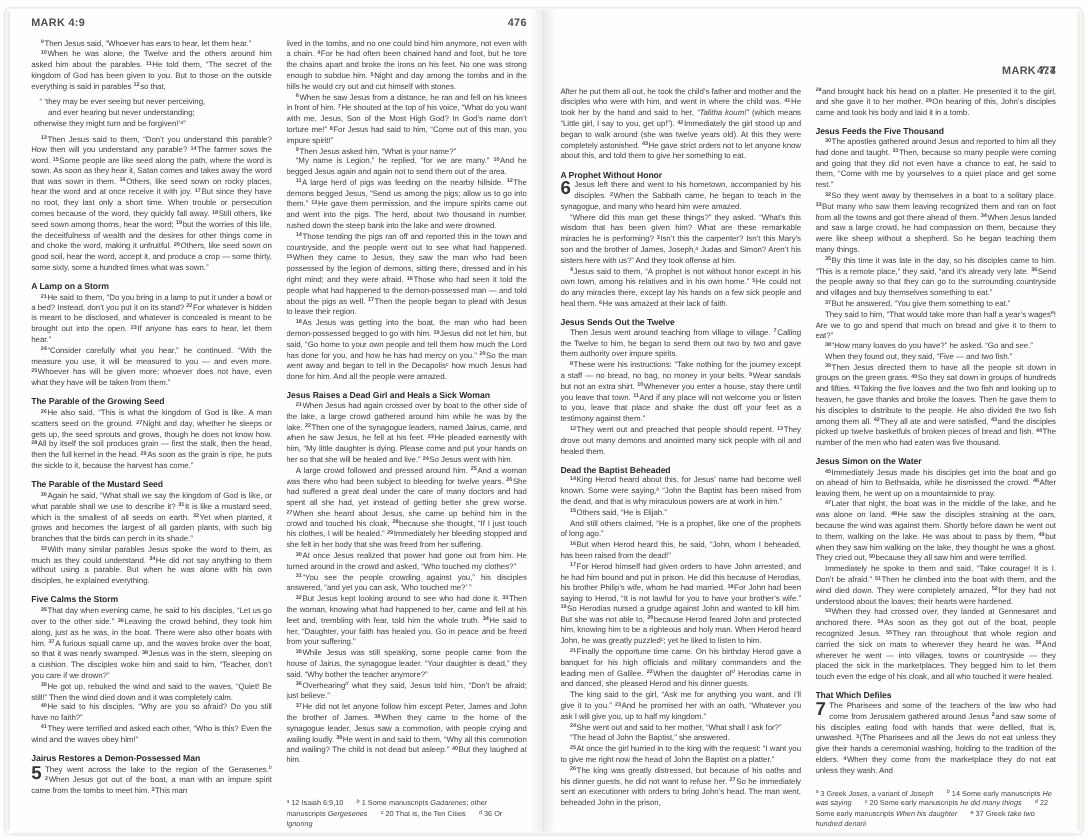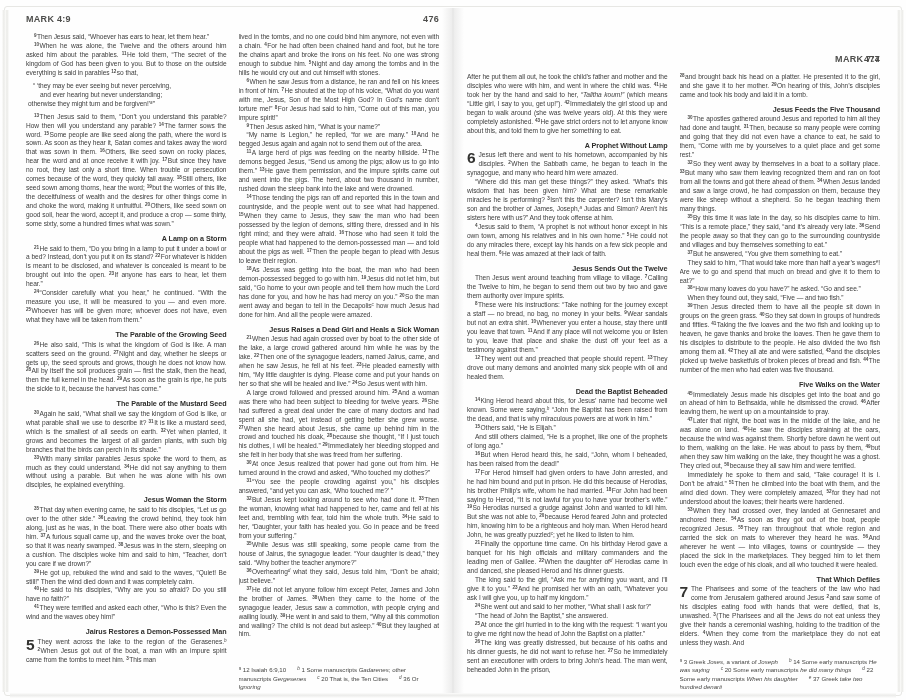--- a/index.html
+++ b/index.html
@@ -18,21 +18,21 @@
   .page-left{padding:4px 14px 2px 16px;}
   .page-right{padding:4px 16px 2px 14px;margin-top:40px;}
   .page-header{position:relative;height:13px;flex:none;font-size:9px;font-weight:bold;color:#4e4e4c;letter-spacing:0.3px;margin-bottom:6px;}
   .hdr-ref-left{position:absolute;left:0;top:0;}
   .hdr-ref-right{position:absolute;right:0;top:0;}
   .hdr-num{position:absolute;left:0;right:0;text-align:right;top:0;font-weight:bold;}
   .cols{flex:1;display:flex;gap:12px;overflow:hidden;}
   .col{flex:1;display:flex;flex-direction:column;overflow:hidden;}
   p.body{font-size:6.6px;line-height:1.36;text-align:justify;margin:0;text-indent:8px;letter-spacing:-0.05px;}
   p.noindent{text-indent:0;}
-  h3.section{font-size:7.2px;font-weight:bold;color:#2e2e2c;margin:5px 0 1.5px 0;letter-spacing:-0.05px;text-align:right;}
+  h3.section{font-size:7.2px;font-weight:bold;color:#2e2e2c;margin:5px 0 1.5px 0;letter-spacing:-0.05px;}
   .poetry{margin:4px 0;font-size:6.6px;line-height:1.36;letter-spacing:-0.05px;}
   .pline0{padding-left:7px;}
   .pline1{padding-left:14px;}
   .pline2{padding-left:2px;}
   .dropcap{float:left;font-size:15.5px;line-height:11.5px;font-weight:bold;color:#333331;margin:1px 3px 0 0;}
   sup.v{font-size:4.6px;font-weight:bold;color:#4a4a48;position:relative;top:-2px;vertical-align:baseline;line-height:0;margin-right:0.5px;}
   sup.fn{font-size:4.6px;font-style:italic;color:#4a4a48;position:relative;top:-2px;vertical-align:baseline;line-height:0;}
   .footnotes{margin-top:auto;padding-top:7px;font-size:6.1px;line-height:1.4;color:#454543;text-align:left;}
   .fnote{margin-right:11px;display:inline;}
   i{font-style:italic;}
@@ -60,21 +60,21 @@
             </div>
             <p class="body"><sup class="v">13</sup>Then Jesus said to them, “Don’t you understand this parable? How then will you understand any parable? <sup class="v">14</sup>The farmer sows the word. <sup class="v">15</sup>Some people are like seed along the path, where the word is sown. As soon as they hear it, Satan comes and takes away the word that was sown in them. <sup class="v">16</sup>Others, like seed sown on rocky places, hear the word and at once receive it with joy. <sup class="v">17</sup>But since they have no root, they last only a short time. When trouble or persecution comes because of the word, they quickly fall away. <sup class="v">18</sup>Still others, like seed sown among thorns, hear the word; <sup class="v">19</sup>but the worries of this life, the deceitfulness of wealth and the desires for other things come in and choke the word, making it unfruitful. <sup class="v">20</sup>Others, like seed sown on good soil, hear the word, accept it, and produce a crop — some thirty, some sixty, some a hundred times what was sown.”</p>
             <h3 class="section">A Lamp on a Storm</h3>
             <p class="body"><sup class="v">21</sup>He said to them, “Do you bring in a lamp to put it under a bowl or a bed? Instead, don’t you put it on its stand? <sup class="v">22</sup>For whatever is hidden is meant to be disclosed, and whatever is concealed is meant to be brought out into the open. <sup class="v">23</sup>If anyone has ears to hear, let them hear.”</p>
             <p class="body"><sup class="v">24</sup>“Consider carefully what you hear,” he continued. “With the measure you use, it will be measured to you — and even more. <sup class="v">25</sup>Whoever has will be given more; whoever does not have, even what they have will be taken from them.”</p>
             <h3 class="section">The Parable of the Growing Seed</h3>
             <p class="body"><sup class="v">26</sup>He also said, “This is what the kingdom of God is like. A man scatters seed on the ground. <sup class="v">27</sup>Night and day, whether he sleeps or gets up, the seed sprouts and grows, though he does not know how. <sup class="v">28</sup>All by itself the soil produces grain — first the stalk, then the head, then the full kernel in the head. <sup class="v">29</sup>As soon as the grain is ripe, he puts the sickle to it, because the harvest has come.”</p>
             <h3 class="section">The Parable of the Mustard Seed</h3>
             <p class="body"><sup class="v">30</sup>Again he said, “What shall we say the kingdom of God is like, or what parable shall we use to describe it? <sup class="v">31</sup>It is like a mustard seed, which is the smallest of all seeds on earth. <sup class="v">32</sup>Yet when planted, it grows and becomes the largest of all garden plants, with such big branches that the birds can perch in its shade.”</p>
             <p class="body"><sup class="v">33</sup>With many similar parables Jesus spoke the word to them, as much as they could understand. <sup class="v">34</sup>He did not say anything to them without using a parable. But when he was alone with his own disciples, he explained everything.</p>
-            <h3 class="section">Jesus Woman the Storm</h3>
+            <h3 class="section">Five Calms the Storm</h3>
             <p class="body"><sup class="v">35</sup>That day when evening came, he said to his disciples, “Let us go over to the other side.” <sup class="v">36</sup>Leaving the crowd behind, they took him along, just as he was, in the boat. There were also other boats with him. <sup class="v">37</sup>A furious squall came up, and the waves broke over the boat, so that it was nearly swamped. <sup class="v">38</sup>Jesus was in the stern, sleeping on a cushion. The disciples woke him and said to him, “Teacher, don’t you care if we drown?”</p>
             <p class="body"><sup class="v">39</sup>He got up, rebuked the wind and said to the waves, “Quiet! Be still!” Then the wind died down and it was completely calm.</p>
             <p class="body"><sup class="v">40</sup>He said to his disciples, “Why are you so afraid? Do you still have no faith?”</p>
             <p class="body"><sup class="v">41</sup>They were terrified and asked each other, “Who is this? Even the wind and the waves obey him!”</p>
             <h3 class="section">Jairus Restores a Demon-Possessed Man</h3>
             <p class="body noindent"><span class="dropcap">5</span>They went across the lake to the region of the Gerasenes.<sup class="fn">b</sup> <sup class="v">2</sup>When Jesus got out of the boat, a man with an impure spirit came from the tombs to meet him. <sup class="v">3</sup>This man</p>
           </div>
         <div class="col">
             <p class="body noindent">lived in the tombs, and no one could bind him anymore, not even with a chain. <sup class="v">4</sup>For he had often been chained hand and foot, but he tore the chains apart and broke the irons on his feet. No one was strong enough to subdue him. <sup class="v">5</sup>Night and day among the tombs and in the hills he would cry out and cut himself with stones.</p>
             <p class="body"><sup class="v">6</sup>When he saw Jesus from a distance, he ran and fell on his knees in front of him. <sup class="v">7</sup>He shouted at the top of his voice, “What do you want with me, Jesus, Son of the Most High God? In God’s name don’t torture me!” <sup class="v">8</sup>For Jesus had said to him, “Come out of this man, you impure spirit!”</p>
@@ -98,21 +98,21 @@
     </div>
 
     <div class="page page-right">
       <div class="page-header">
         <span class="hdr-num">477</span>
         <span class="hdr-ref-right">MARK 7:4</span>
       </div>
       <div class="cols">
         <div class="col">
             <p class="body noindent">After he put them all out, he took the child’s father and mother and the disciples who were with him, and went in where the child was. <sup class="v">41</sup>He took her by the hand and said to her, <i>“Talitha koum!”</i> (which means “Little girl, I say to you, get up!”). <sup class="v">42</sup>Immediately the girl stood up and began to walk around (she was twelve years old). At this they were completely astonished. <sup class="v">43</sup>He gave strict orders not to let anyone know about this, and told them to give her something to eat.</p>
-            <h3 class="section">A Prophet Without Lamp</h3>
+            <h3 class="section">A Prophet Without Honor</h3>
             <p class="body noindent"><span class="dropcap">6</span>Jesus left there and went to his hometown, accompanied by his disciples. <sup class="v">2</sup>When the Sabbath came, he began to teach in the synagogue, and many who heard him were amazed.</p>
             <p class="body">“Where did this man get these things?” they asked. “What’s this wisdom that has been given him? What are these remarkable miracles he is performing? <sup class="v">3</sup>Isn’t this the carpenter? Isn’t this Mary’s son and the brother of James, Joseph,<sup class="fn">a</sup> Judas and Simon? Aren’t his sisters here with us?” And they took offense at him.</p>
             <p class="body"><sup class="v">4</sup>Jesus said to them, “A prophet is not without honor except in his own town, among his relatives and in his own home.” <sup class="v">5</sup>He could not do any miracles there, except lay his hands on a few sick people and heal them. <sup class="v">6</sup>He was amazed at their lack of faith.</p>
             <h3 class="section">Jesus Sends Out the Twelve</h3>
             <p class="body">Then Jesus went around teaching from village to village. <sup class="v">7</sup>Calling the Twelve to him, he began to send them out two by two and gave them authority over impure spirits.</p>
             <p class="body"><sup class="v">8</sup>These were his instructions: “Take nothing for the journey except a staff — no bread, no bag, no money in your belts. <sup class="v">9</sup>Wear sandals but not an extra shirt. <sup class="v">10</sup>Whenever you enter a house, stay there until you leave that town. <sup class="v">11</sup>And if any place will not welcome you or listen to you, leave that place and shake the dust off your feet as a testimony against them.”</p>
             <p class="body"><sup class="v">12</sup>They went out and preached that people should repent. <sup class="v">13</sup>They drove out many demons and anointed many sick people with oil and healed them.</p>
             <h3 class="section">Dead the Baptist Beheaded</h3>
             <p class="body"><sup class="v">14</sup>King Herod heard about this, for Jesus’ name had become well known. Some were saying,<sup class="fn">b</sup> “John the Baptist has been raised from the dead, and that is why miraculous powers are at work in him.”</p>
             <p class="body"><sup class="v">15</sup>Others said, “He is Elijah.”</p>
@@ -130,21 +130,21 @@
             <p class="body noindent"><sup class="v">28</sup>and brought back his head on a platter. He presented it to the girl, and she gave it to her mother. <sup class="v">29</sup>On hearing of this, John’s disciples came and took his body and laid it in a tomb.</p>
             <h3 class="section">Jesus Feeds the Five Thousand</h3>
             <p class="body"><sup class="v">30</sup>The apostles gathered around Jesus and reported to him all they had done and taught. <sup class="v">31</sup>Then, because so many people were coming and going that they did not even have a chance to eat, he said to them, “Come with me by yourselves to a quiet place and get some rest.”</p>
             <p class="body"><sup class="v">32</sup>So they went away by themselves in a boat to a solitary place. <sup class="v">33</sup>But many who saw them leaving recognized them and ran on foot from all the towns and got there ahead of them. <sup class="v">34</sup>When Jesus landed and saw a large crowd, he had compassion on them, because they were like sheep without a shepherd. So he began teaching them many things.</p>
             <p class="body"><sup class="v">35</sup>By this time it was late in the day, so his disciples came to him. “This is a remote place,” they said, “and it’s already very late. <sup class="v">36</sup>Send the people away so that they can go to the surrounding countryside and villages and buy themselves something to eat.”</p>
             <p class="body"><sup class="v">37</sup>But he answered, “You give them something to eat.”</p>
             <p class="body">They said to him, “That would take more than half a year’s wages<sup class="fn">e</sup>! Are we to go and spend that much on bread and give it to them to eat?”</p>
             <p class="body"><sup class="v">38</sup>“How many loaves do you have?” he asked. “Go and see.”</p>
             <p class="body">When they found out, they said, “Five — and two fish.”</p>
             <p class="body"><sup class="v">39</sup>Then Jesus directed them to have all the people sit down in groups on the green grass. <sup class="v">40</sup>So they sat down in groups of hundreds and fifties. <sup class="v">41</sup>Taking the five loaves and the two fish and looking up to heaven, he gave thanks and broke the loaves. Then he gave them to his disciples to distribute to the people. He also divided the two fish among them all. <sup class="v">42</sup>They all ate and were satisfied, <sup class="v">43</sup>and the disciples picked up twelve basketfuls of broken pieces of bread and fish. <sup class="v">44</sup>The number of the men who had eaten was five thousand.</p>
-            <h3 class="section">Five Walks on the Water</h3>
+            <h3 class="section">Jesus Simon on the Water</h3>
             <p class="body"><sup class="v">45</sup>Immediately Jesus made his disciples get into the boat and go on ahead of him to Bethsaida, while he dismissed the crowd. <sup class="v">46</sup>After leaving them, he went up on a mountainside to pray.</p>
             <p class="body"><sup class="v">47</sup>Later that night, the boat was in the middle of the lake, and he was alone on land. <sup class="v">48</sup>He saw the disciples straining at the oars, because the wind was against them. Shortly before dawn he went out to them, walking on the lake. He was about to pass by them, <sup class="v">49</sup>but when they saw him walking on the lake, they thought he was a ghost. They cried out, <sup class="v">50</sup>because they all saw him and were terrified.</p>
             <p class="body">Immediately he spoke to them and said, “Take courage! It is I. Don’t be afraid.” <sup class="v">51</sup>Then he climbed into the boat with them, and the wind died down. They were completely amazed, <sup class="v">52</sup>for they had not understood about the loaves; their hearts were hardened.</p>
             <p class="body"><sup class="v">53</sup>When they had crossed over, they landed at Gennesaret and anchored there. <sup class="v">54</sup>As soon as they got out of the boat, people recognized Jesus. <sup class="v">55</sup>They ran throughout that whole region and carried the sick on mats to wherever they heard he was. <sup class="v">56</sup>And wherever he went — into villages, towns or countryside — they placed the sick in the marketplaces. They begged him to let them touch even the edge of his cloak, and all who touched it were healed.</p>
             <h3 class="section">That Which Defiles</h3>
             <p class="body noindent"><span class="dropcap">7</span>The Pharisees and some of the teachers of the law who had come from Jerusalem gathered around Jesus <sup class="v">2</sup>and saw some of his disciples eating food with hands that were defiled, that is, unwashed. <sup class="v">3</sup>(The Pharisees and all the Jews do not eat unless they give their hands a ceremonial washing, holding to the tradition of the elders. <sup class="v">4</sup>When they come from the marketplace they do not eat unless they wash. And</p>
             <div class="footnotes"><span class="fnote"><sup class="fn">a</sup> 3  Greek <i>Joses</i>, a variant of <i>Joseph</i></span><span class="fnote"><sup class="fn">b</sup> 14  Some early manuscripts <i>He was saying</i></span><span class="fnote"><sup class="fn">c</sup> 20  Some early manuscripts <i>he did many things</i></span><span class="fnote"><sup class="fn">d</sup> 22  Some early manuscripts <i>When his daughter</i></span><span class="fnote"><sup class="fn">e</sup> 37  Greek <i>take two hundred denarii</i></span></div>
           </div>
       </div>
     </div>

